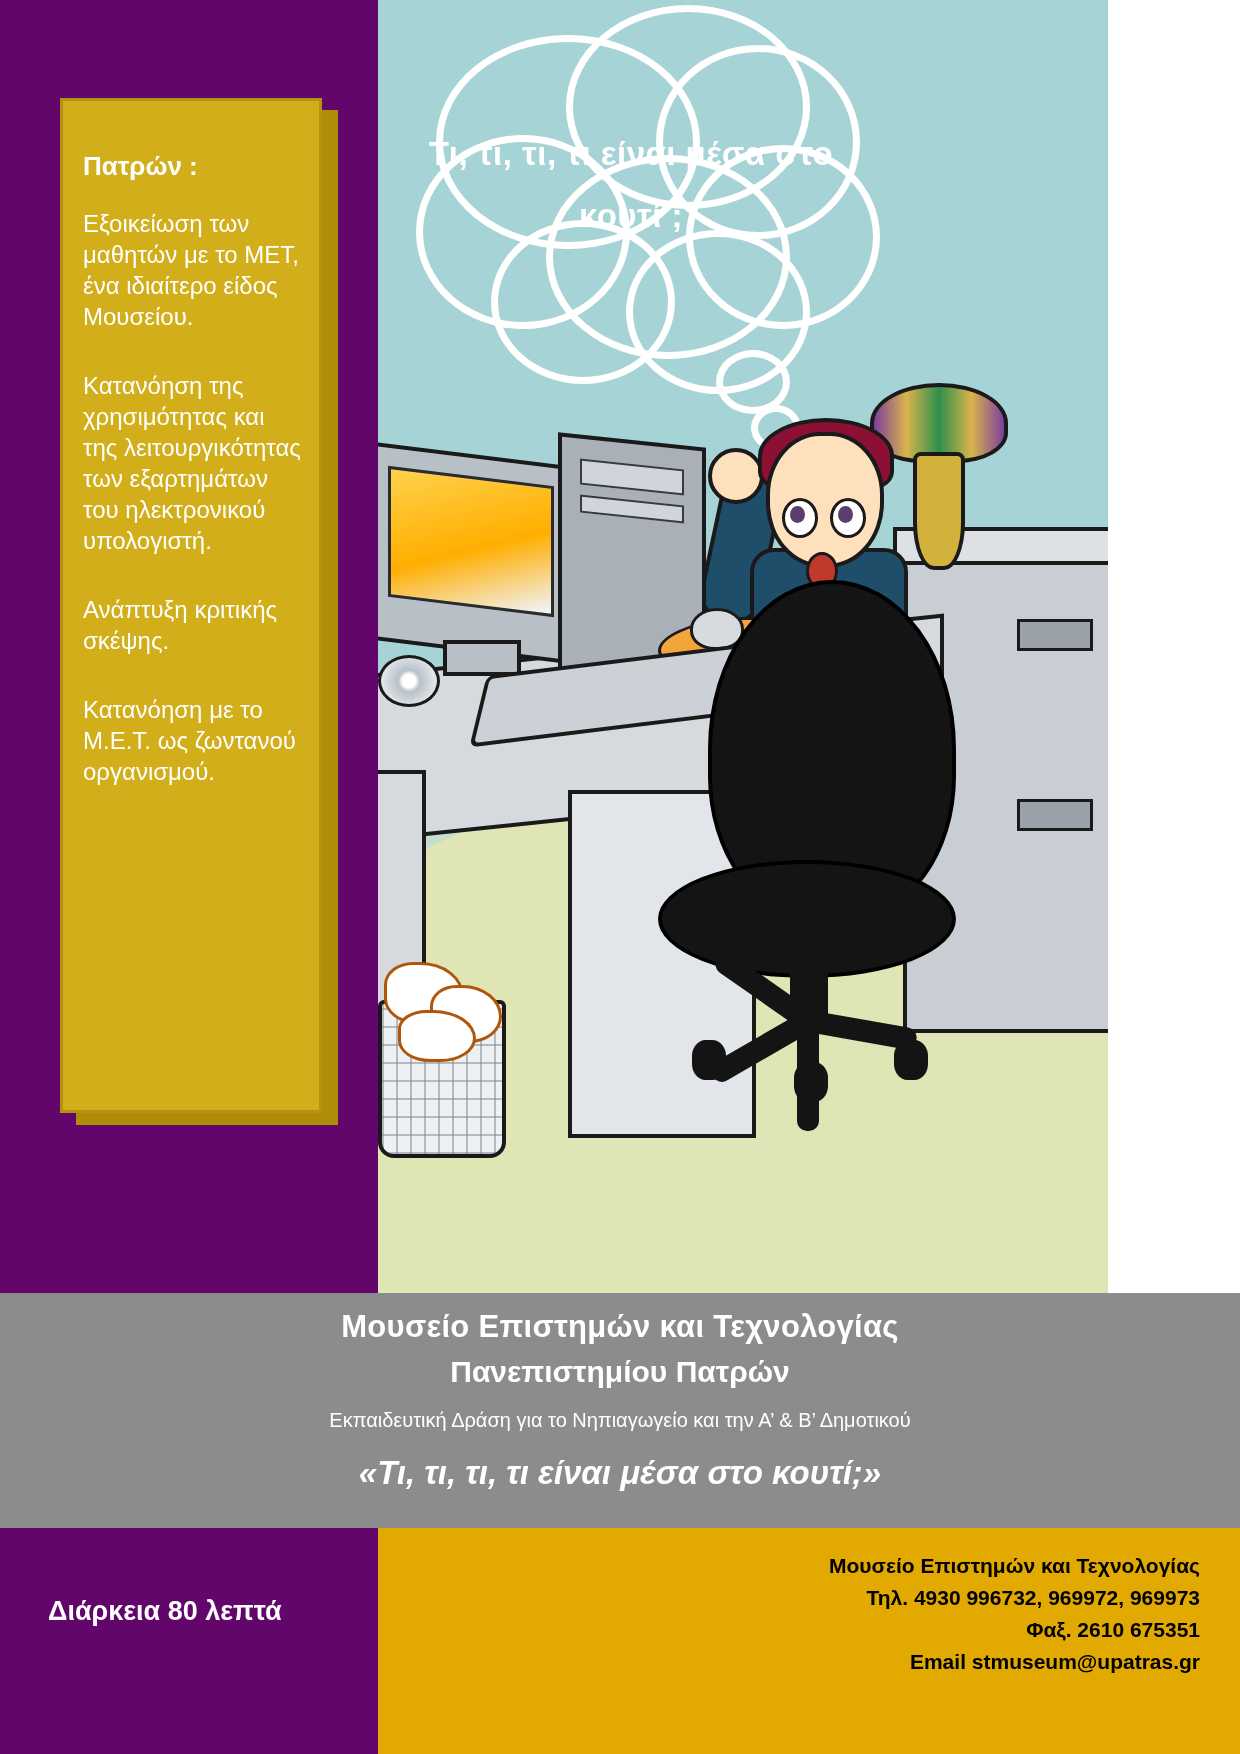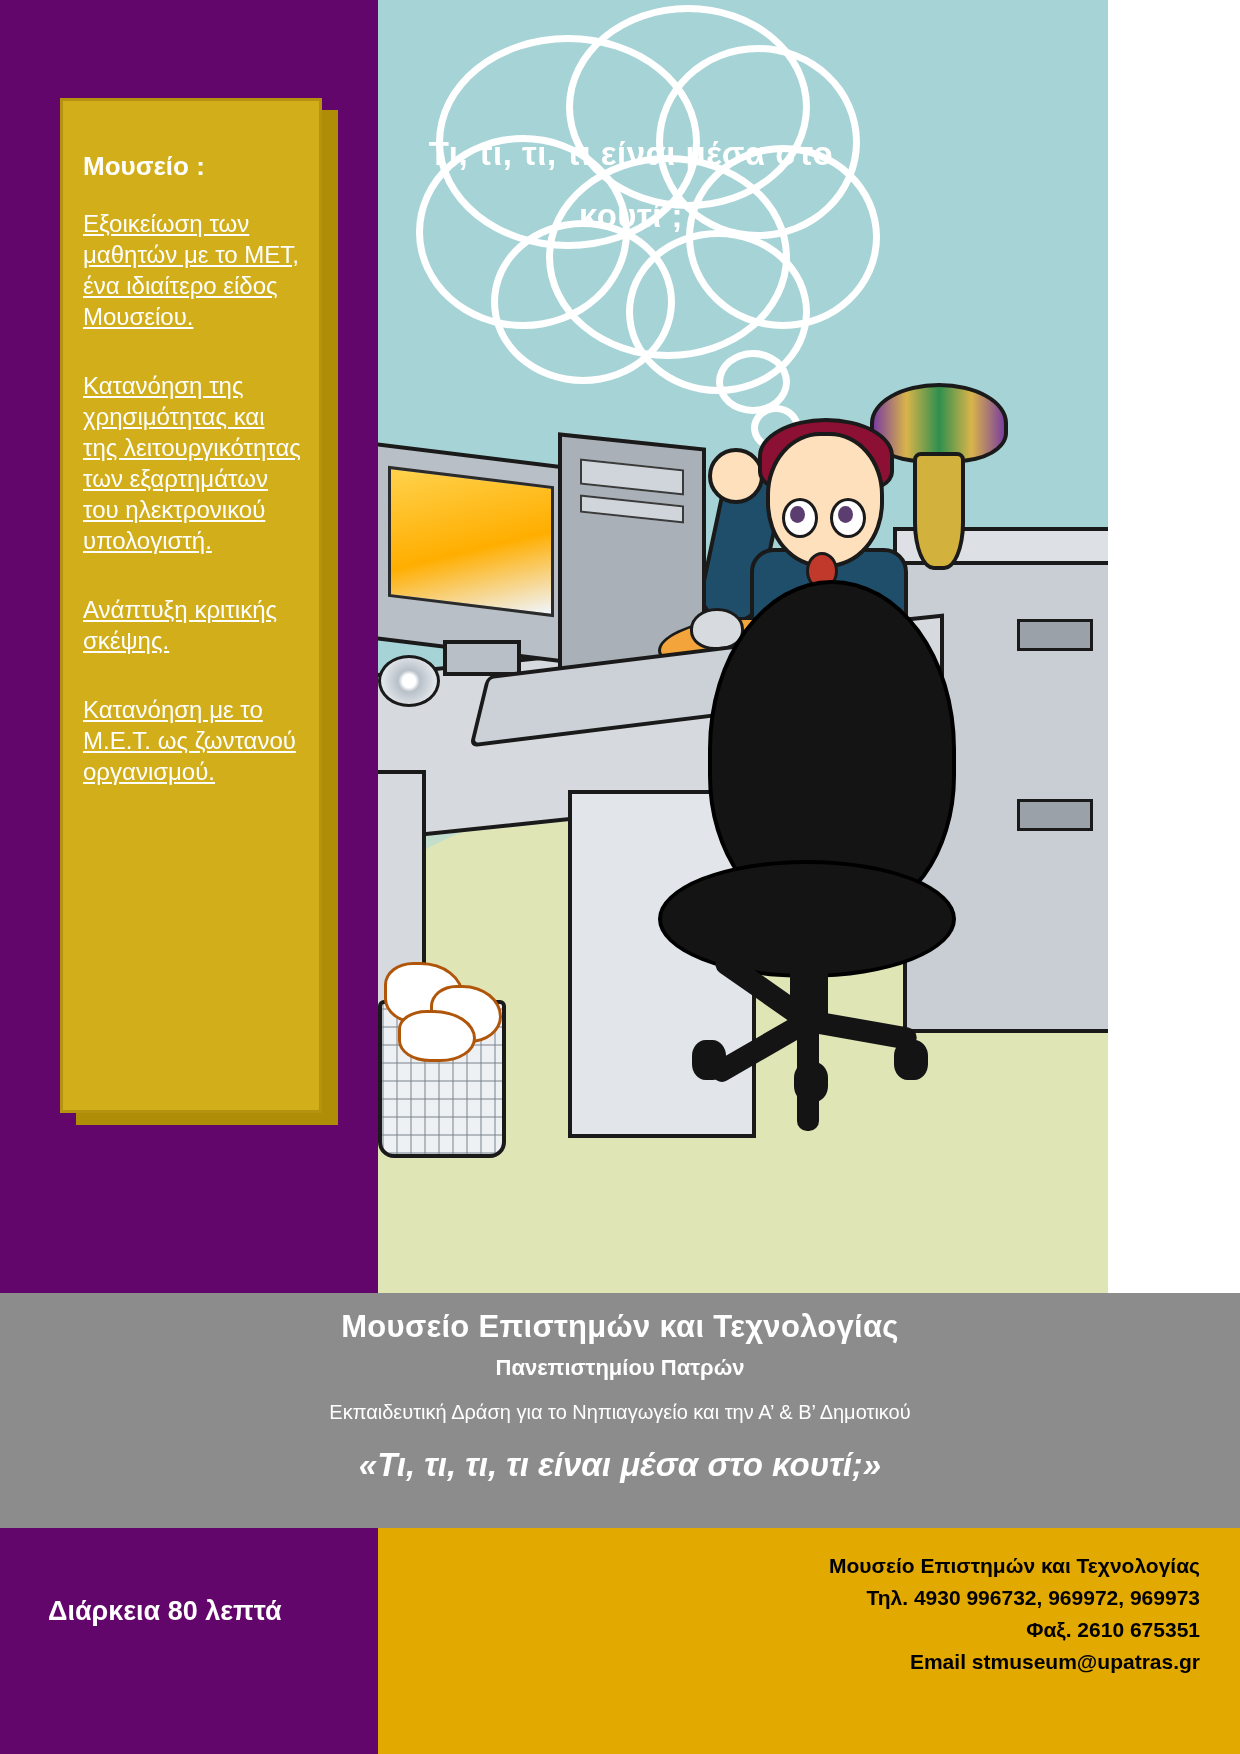--- a/index.html
+++ b/index.html
@@ -365,41 +365,40 @@
   }
   .obj-title {
     font-size: 26px;
     font-weight: bold;
     margin-bottom: 26px;
   }
   .obj-item {
     font-size: 24px;
     line-height: 31px;
     margin-bottom: 38px;
-    text-decoration: underline;
   }
 
   
   .gray-band {
     position: absolute;
     left: 0; top: 1293px;
     width: 1240px;
     height: 235px;
     background: #8c8c8c;
     color: #ffffff;
     text-align: center;
   }
   .gb-line1 {
     font-size: 31px;
     font-weight: bold;
     padding-top: 16px;
     letter-spacing: .3px;
   }
   .gb-line2 {
-    font-size: 22px;
+    font-size: 30px;
     font-weight: bold;
     padding-top: 10px;
   }
   .gb-line3 {
     font-size: 20px;
     padding-top: 20px;
   }
   .gb-line4 {
     font-size: 33px;
     font-weight: bold;
@@ -519,21 +518,21 @@
       </div>
 
       <div class="bin"></div>
       <div class="paper" style="left:6px;  top:962px; width:74px; height:56px;"></div>
       <div class="paper" style="left:52px; top:985px; width:66px; height:52px;"></div>
       <div class="paper" style="left:20px; top:1010px; width:72px; height:46px;"></div>
     </div>
 
     <div class="obj-shadow"></div>
     <div class="obj-box">
-      <div class="obj-title">Μουσείο :</div>
+      <div class="obj-title">Πατρών :</div>
       <div class="obj-item">Εξοικείωση των μαθητών με το ΜΕΤ, ένα ιδιαίτερο είδος Μουσείου.</div>
       <div class="obj-item">Κατανόηση  της χρησιμότητας και της λειτουργικότητας των εξαρτημάτων του ηλεκτρονικού υπολογιστή.</div>
       <div class="obj-item">Ανάπτυξη κριτικής σκέψης.</div>
       <div class="obj-item">Κατανόηση με το Μ.Ε.Τ. ως ζωντανού οργανισμού.</div>
     </div>
   </div>
 
   <div class="gray-band">
     <div class="gb-line1">Μουσείο Επιστημών και Τεχνολογίας</div>
     <div class="gb-line2">Πανεπιστημίου Πατρών</div>

